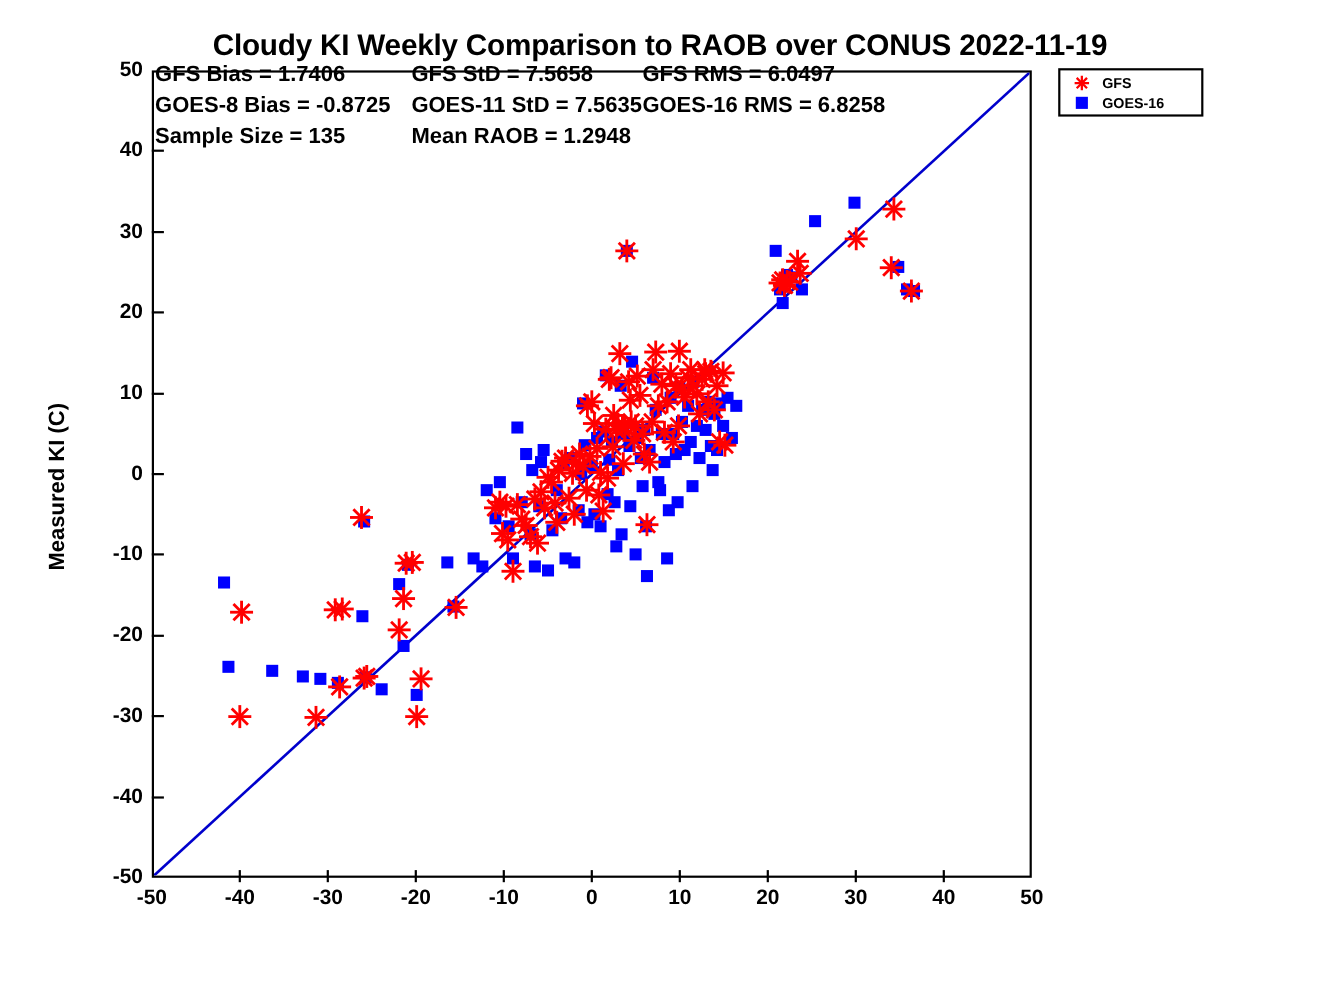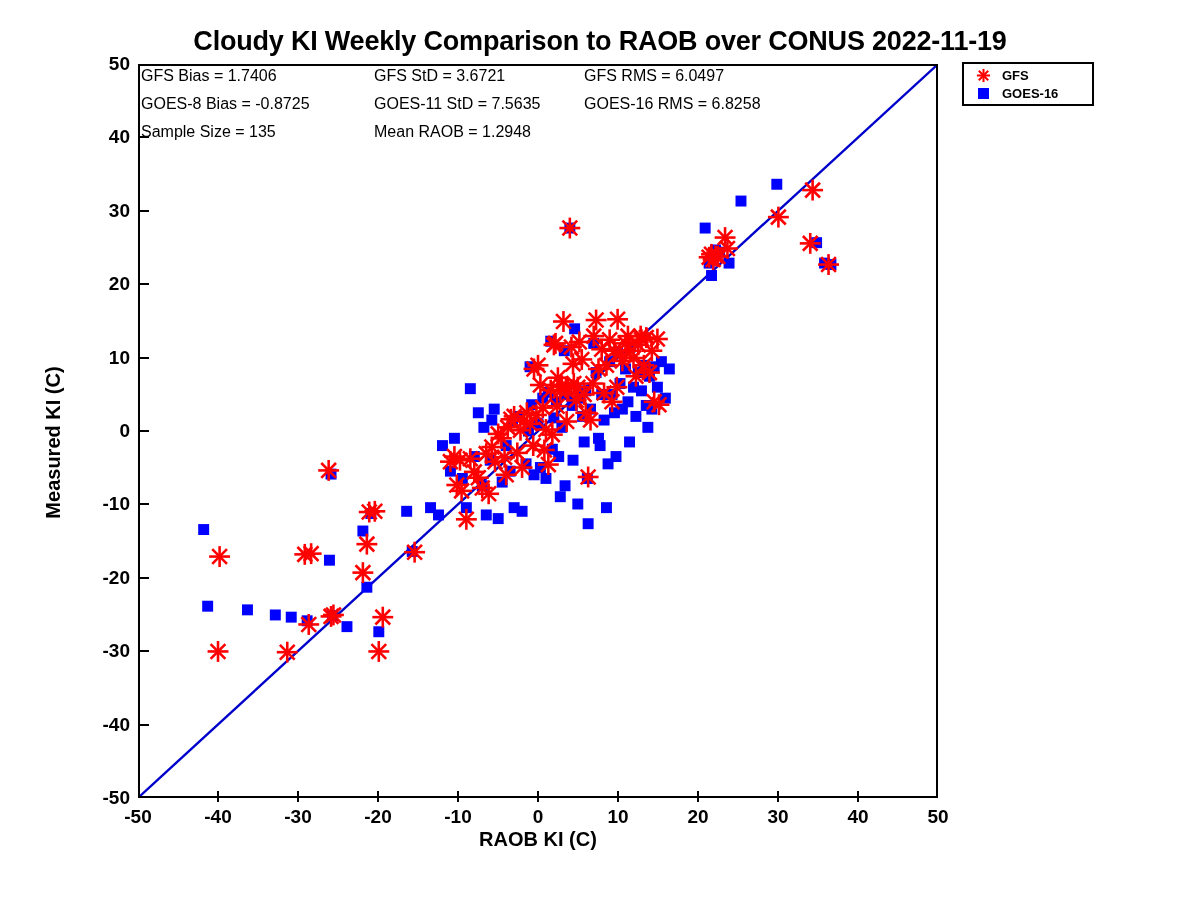--- a/index.html
+++ b/index.html
@@ -123,24 +123,23 @@
     left: 141px;
     top: 57px;
     width: 790px;
   }
   .stats-row {
     position: relative;
     height: 28px;
   }
   .stat-cell {
     position: absolute;
-    font-size: 16px;
-    font-weight: normal;
+    font-size: 20px;
+    font-weight: bold;
     white-space: nowrap;
-    margin-top: 10px;
   }
   .col0 { left: 0px; }
   .col1 { left: 233px; }
   .col2 { left: 443px; }
   
   #legend-box {
     position: absolute;
     left: 962px;
     top: 62px;
     width: 132px;
@@ -1043,27 +1042,26 @@
       <div class="tick-mark-x" style="left: 479px; bottom: 26px; position: absolute;"></div>
       <div class="xtick-label" style="left: 560px;">20</div>
       <div class="tick-mark-x" style="left: 559px; bottom: 26px; position: absolute;"></div>
       <div class="xtick-label" style="left: 640px;">30</div>
       <div class="tick-mark-x" style="left: 639px; bottom: 26px; position: absolute;"></div>
       <div class="xtick-label" style="left: 720px;">40</div>
       <div class="tick-mark-x" style="left: 719px; bottom: 26px; position: absolute;"></div>
       <div class="xtick-label" style="left: 800px;">50</div>
     </div>
 
-  <div id="xaxis-title">RAOB KI (C)</div>
   <div id="yaxis-title">Measured KI (C)</div>
 
   <div id="stats-block">
     <div class="stats-row">
       <span class="stat-cell col0">GFS Bias = 1.7406</span>
-      <span class="stat-cell col1">GFS StD = 3.6721</span>
+      <span class="stat-cell col1">GFS StD = 7.5658</span>
       <span class="stat-cell col2">GFS RMS = 6.0497</span>
     </div>
     <div class="stats-row">
       <span class="stat-cell col0">GOES-8 Bias = -0.8725</span>
       <span class="stat-cell col1">GOES-11 StD = 7.5635</span>
       <span class="stat-cell col2">GOES-16 RMS = 6.8258</span>
     </div>
     <div class="stats-row">
       <span class="stat-cell col0">Sample Size = 135</span>
       <span class="stat-cell col1">Mean RAOB = 1.2948</span>

